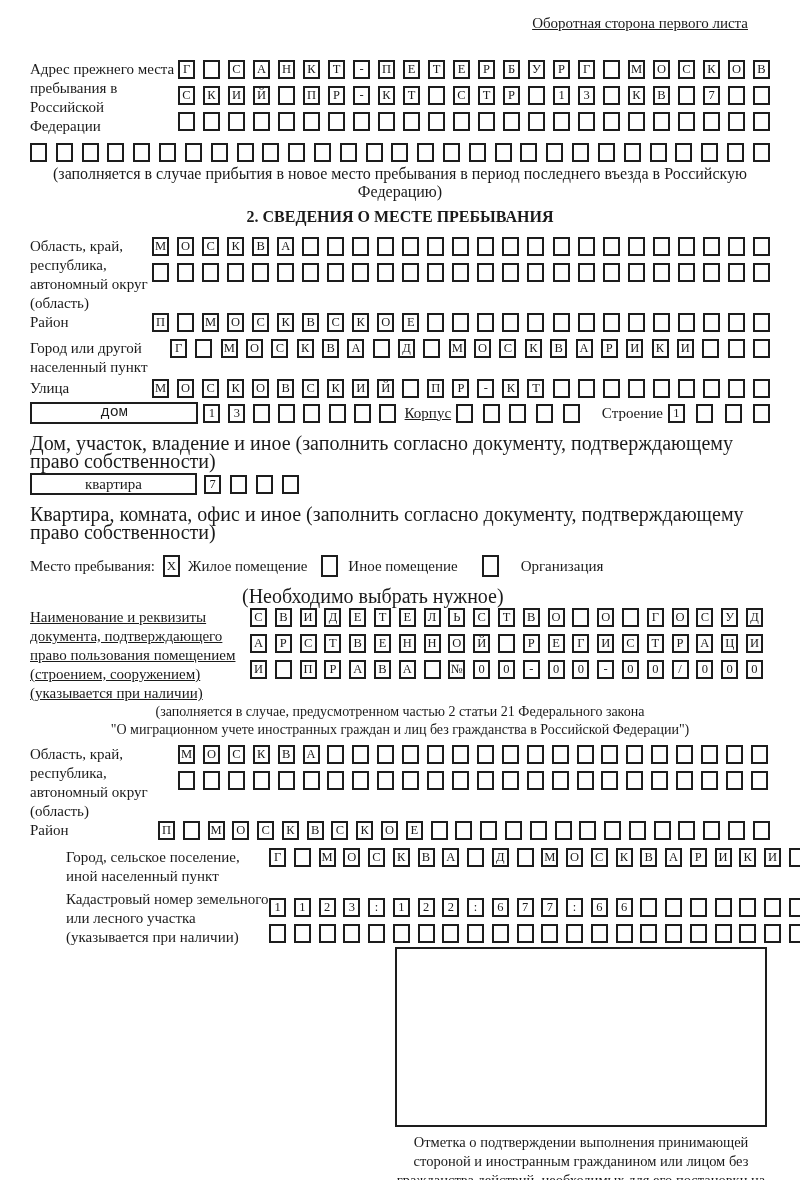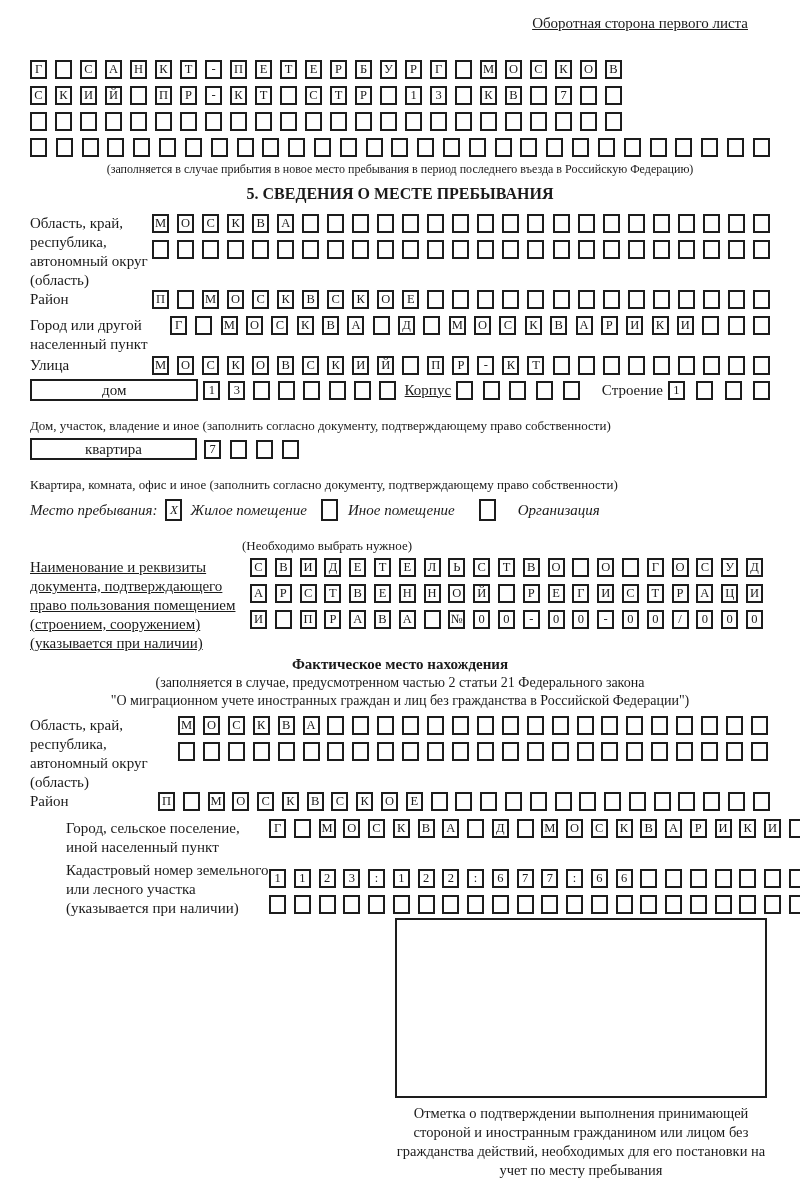--- a/index.html
+++ b/index.html
@@ -15,52 +15,53 @@
   .cell{box-sizing:border-box;flex:0 0 17px;width:17px;height:19px;border:2px solid #1d1d1d;
         font-size:12.5px;line-height:15px;text-align:center;background:#fff;}
 
   .w592{width:592px;} .w740{width:740px;} .w618{width:618px;} .w600{width:600px;}
   .w513{width:513px;} .w590{width:590px;} .w612{width:612px;} .w537{width:537px;}
   .w194{width:194px;} .w125{width:125px;} .w103{width:103px;} .w95{width:95px;}
 
   .lab148{width:148px;} .lab122{width:122px;} .lab140{width:140px;} .lab220{width:220px;text-decoration:underline;}
   .lab128{width:128px;} .lab203{width:203px;margin-left:36px;}
 
-  .center-note{font-size:12px;text-align:center;line-height:18px;margin-top:3px;}
+  .center-note{font-size:16px;text-align:center;line-height:18px;margin-top:3px;}
   .sec-title{font-size:16px;font-weight:bold;text-align:center;line-height:21px;margin-top:5px;}
   .sub-title{font-size:15px;font-weight:bold;text-align:center;line-height:19px;margin-top:2px;}
   .sub-note{font-size:14px;text-align:center;line-height:18px;}
 
   .houserow{display:flex;align-items:center;margin-top:4px;}
   .bigbox{box-sizing:border-box;border:2px solid #1d1d1d;height:22px;font-size:15px;line-height:18px;text-align:center;}
-  .bx170{width:170px;} .bx200{width:167px;}
+  .bx170{width:170px;font-family:Liberation Mono, monospace;} .bx200{width:167px;}
   .inline-label{font-size:15px;line-height:19px;}
-  .leftnote{font-size:13px;line-height:18px;margin-top:16px;}
-
-  .stayrow{display:flex;align-items:center;margin-top:5px;font-style:italic;}
+  .leftnote{font-size:20px;line-height:18px;margin-top:10px;}
+
+  .stayrow{display:flex;align-items:center;margin-top:14px;}
   .checkbox{box-sizing:border-box;width:17px;height:22px;border:2px solid #1d1d1d;display:inline-block;
             font-size:13px;line-height:18px;text-align:center;flex:0 0 auto;}
   .staylabel{font-size:15px;}
 
   .stamp-wrap{width:372px;margin-left:auto;margin-right:3px;}
   .stamp-box{box-sizing:border-box;width:372px;height:180px;border:2px solid #1d1d1d;}
   .stamp-caption{font-size:14.5px;line-height:19px;text-align:center;margin-top:6px;}
 
   .mt27{margin-top:27px;} .mt10{margin-top:10px;} .mt8{margin-top:8px;} .mt7{margin-top:7px;}
   .mt6{margin-top:6px;} .mt4{margin-top:4px;} .mt3{margin-top:3px;} .mt2{margin-top:2px;} .mt0{margin-top:0;}
   .rows-offset{margin-top:8px;}
 </style>
 </head>
 <body>
 
 <div class="page">
 
   <div class="hdr">Оборотная сторона первого листа</div>
 
   <div class="field mt27">
+    <div class="flabel lab148">Адрес прежнего места пребывания в Российской Федерации</div>
     <div class="rows">
       <div class="cellrow w592">
           <span class="cell">Г</span>
           <span class="cell"></span>
           <span class="cell">С</span>
           <span class="cell">А</span>
           <span class="cell">Н</span>
           <span class="cell">К</span>
           <span class="cell">Т</span>
           <span class="cell">-</span>
@@ -161,21 +162,21 @@
       <span class="cell"></span>
       <span class="cell"></span>
       <span class="cell"></span>
       <span class="cell"></span>
       <span class="cell"></span>
       <span class="cell"></span>
       <span class="cell"></span>
     </div>
   <div class="center-note">(заполняется в случае прибытия в новое место пребывания в период последнего въезда в Российскую Федерацию)</div>
 
-  <div class="sec-title">5. СВЕДЕНИЯ О МЕСТЕ ПРЕБЫВАНИЯ</div>
+  <div class="sec-title">2. СВЕДЕНИЯ О МЕСТЕ ПРЕБЫВАНИЯ</div>
 
   <div class="field mt10">
     <div class="flabel lab122">Область, край, республика, автономный округ (область)</div>
     <div class="rows">
       <div class="cellrow w618">
           <span class="cell">М</span>
           <span class="cell">О</span>
           <span class="cell">С</span>
           <span class="cell">К</span>
           <span class="cell">В</span>
@@ -448,21 +449,20 @@
           <span class="cell">0</span>
           <span class="cell">0</span>
           <span class="cell">/</span>
           <span class="cell">0</span>
           <span class="cell">0</span>
           <span class="cell">0</span>
         </div>
     </div>
   </div>
 
-  <div class="sub-title">Фактическое место нахождения</div>
   <div class="sub-note">(заполняется в случае, предусмотренном частью 2 статьи 21 Федерального закона</div>
   <div class="sub-note">"О миграционном учете иностранных граждан и лиц без гражданства в Российской Федерации")</div>
 
   <div class="field mt6">
     <div class="flabel lab148">Область, край, республика, автономный округ (область)</div>
     <div class="rows">
       <div class="cellrow w590">
           <span class="cell">М</span>
           <span class="cell">О</span>
           <span class="cell">С</span>

